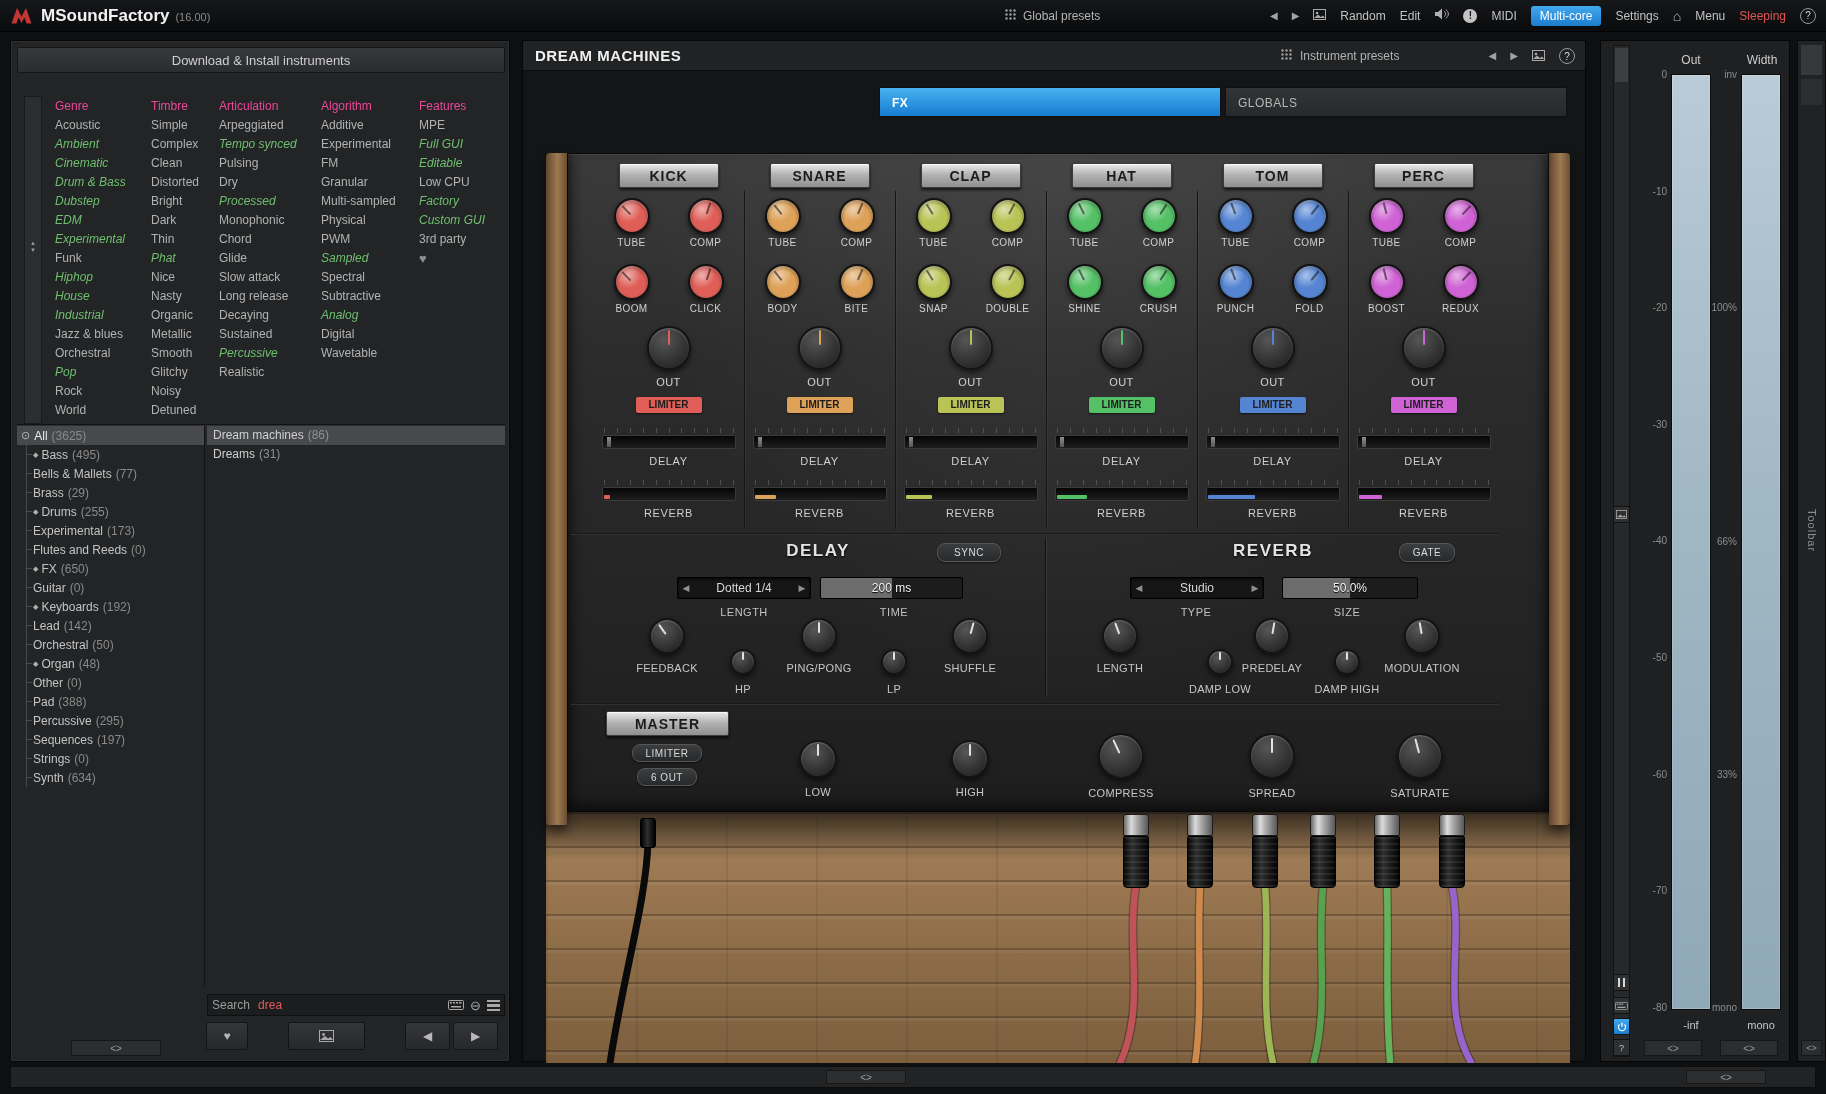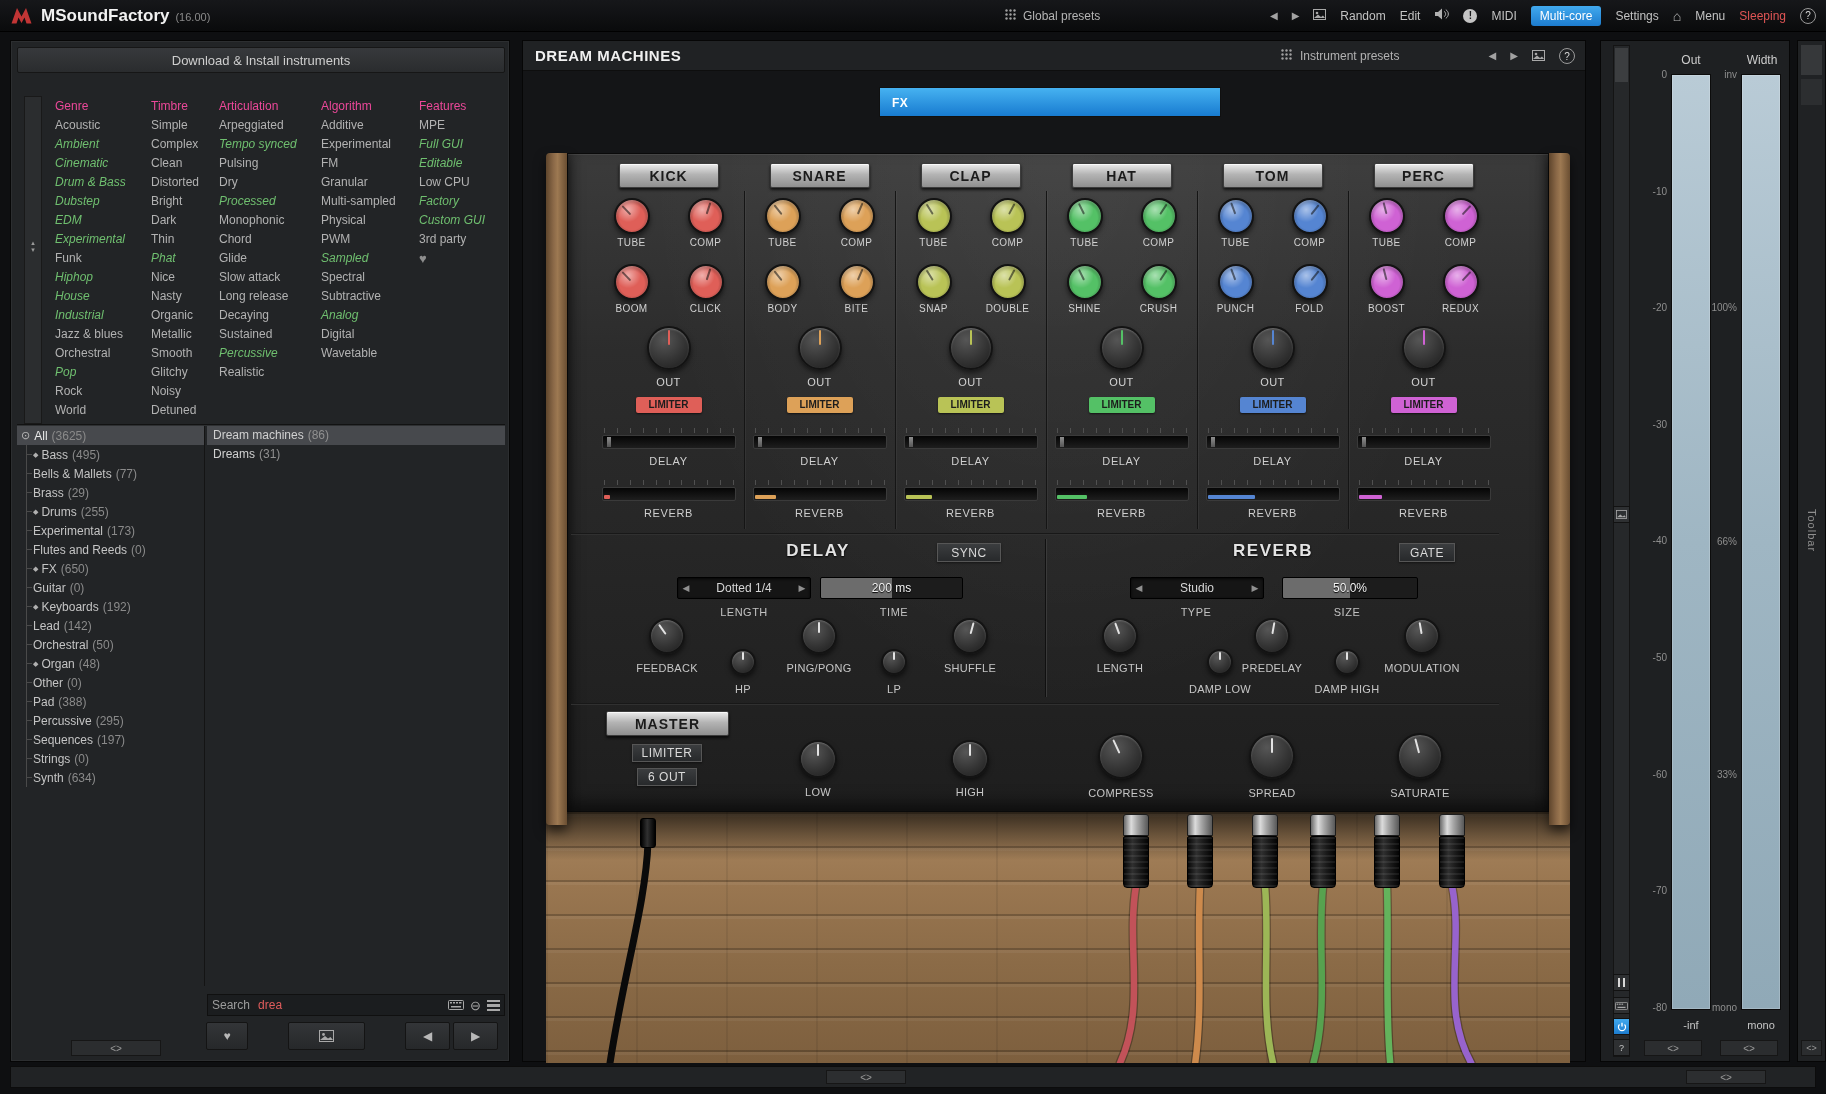--- a/index.html
+++ b/index.html
@@ -162,21 +162,21 @@
   .slabel { margin-top:6px; font-size:11px; color:#cfcfcf; letter-spacing:.6px; }
   .slabel.dly { margin-top:6px; }
   .ticks.t2 { margin-top:13px; }
   .ticks.t1 { margin-top:15px; }
 
   .sec-div { position:absolute; left:48px; width:928px; height:2px; z-index:5;
              background:linear-gradient(180deg,#0c0c0c,#3c3c3c); }
   .fx-title { position:absolute; z-index:6; width:130px; text-align:center; font-size:17px;
               font-weight:bold; color:#e4e4e4; letter-spacing:1.5px; text-shadow:0 1px 2px #000; }
   .mini-btn { position:absolute; z-index:6; background:linear-gradient(#3b3d3f,#27292b);
-              border:1px solid #565656; border-radius:0; color:#dadada; font-size:12px;
+              border:1px solid #565656; border-radius:8px; color:#dadada; font-size:10px;
               display:flex; align-items:center; justify-content:center; letter-spacing:.5px;
               box-shadow:0 1px 2px rgba(0,0,0,.5); }
   .selbox { position:absolute; z-index:6; height:22px; background:#151515; border:1px solid #000;
             border-radius:2px; display:flex; align-items:center; color:#d6d6d6; font-size:12px;
             box-shadow:inset 0 1px 3px rgba(0,0,0,.8); }
   .selbox .arr { width:16px; text-align:center; color:#909090; font-size:9px; }
   .selbox .selval { flex:1; text-align:center; white-space:nowrap; }
   .valbox { position:absolute; z-index:6; height:22px; border:1px solid #000; border-radius:2px;
             background:linear-gradient(90deg,#6c6c6c 0 50%, #1c1c1c 50% 100%);
             display:flex; align-items:center; justify-content:center; color:#f2f2f2; font-size:12px;
@@ -566,20 +566,21 @@
             <rect x="0.5" y="0.5" width="12" height="10" fill="none" stroke="#a8a8a8"></rect>
             <circle cx="4" cy="4" r="1.3" fill="#a8a8a8"></circle>
             <path d="M1 9 L5 5.5 L8 8 L10 6.5 L12 9 Z" fill="#a8a8a8"></path>
           </svg>
       </span>
       <span class="qcircle">?</span>
     </div>
   </div>
 
   <div class="tab tab-fx active">FX</div>
+  <div class="tab tab-glob">GLOBALS</div>
 
   <div id="device">
     <div class="wood">
       <svg id="wood-svg" width="1024" height="251" viewBox="0 0 1024 251">
           <path d="M102 30 C 100 90, 78 160, 64 251" stroke="#0a0a0a" stroke-width="7" fill="none" stroke-linecap="round"></path>
           <path d="M590 74 C 580 135, 600 195, 574 251" stroke="#000" stroke-width="9" fill="none" opacity="0.3" stroke-linecap="round"></path>
           <path d="M590 74 C 580 135, 600 195, 574 251" stroke="#c25259" stroke-width="6.5" fill="none" stroke-linecap="round"></path>
           <path d="M654 74 C 651 135, 657 195, 649.2 251" stroke="#000" stroke-width="9" fill="none" opacity="0.3" stroke-linecap="round"></path>
           <path d="M654 74 C 651 135, 657 195, 649.2 251" stroke="#cd8a4c" stroke-width="6.5" fill="none" stroke-linecap="round"></path>
           <path d="M719 74 C 724 135, 714 195, 727 251" stroke="#000" stroke-width="9" fill="none" opacity="0.3" stroke-linecap="round"></path>

